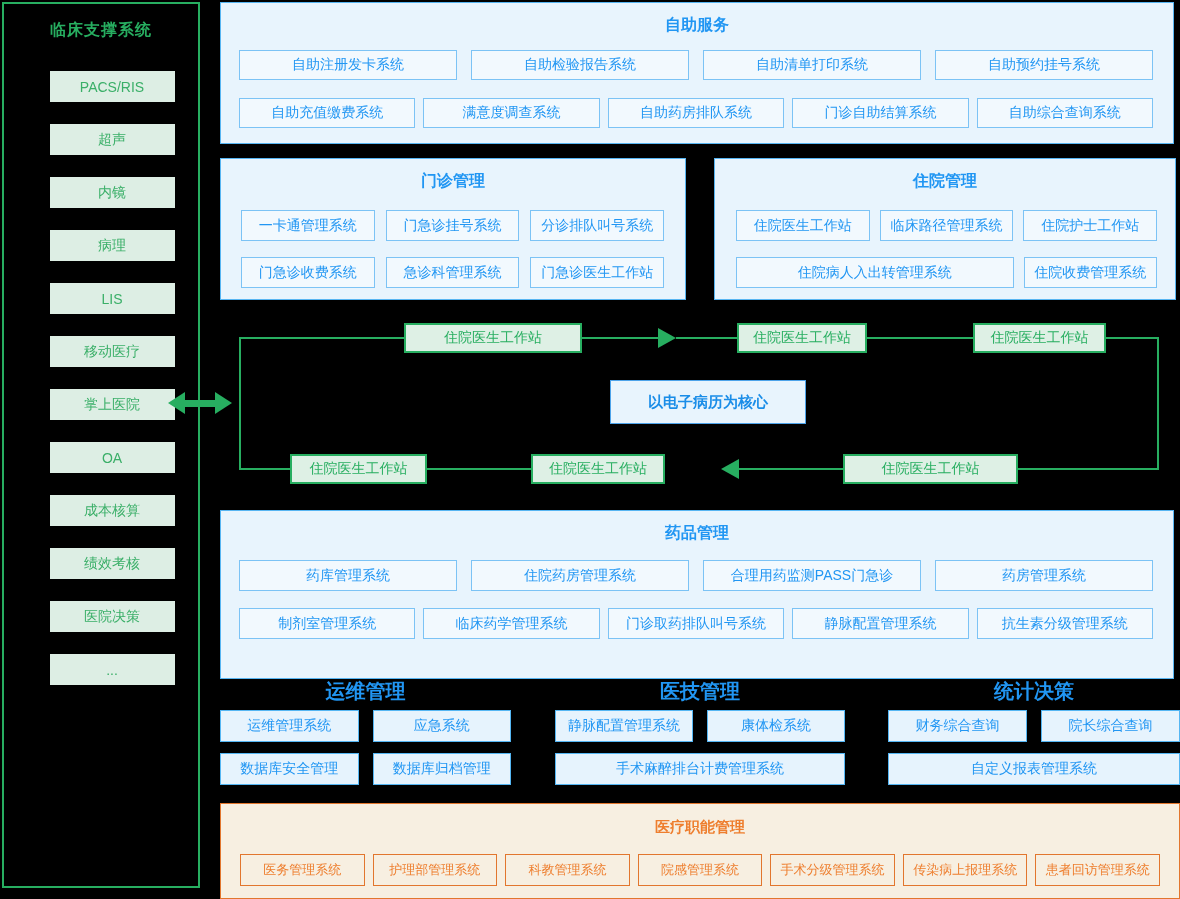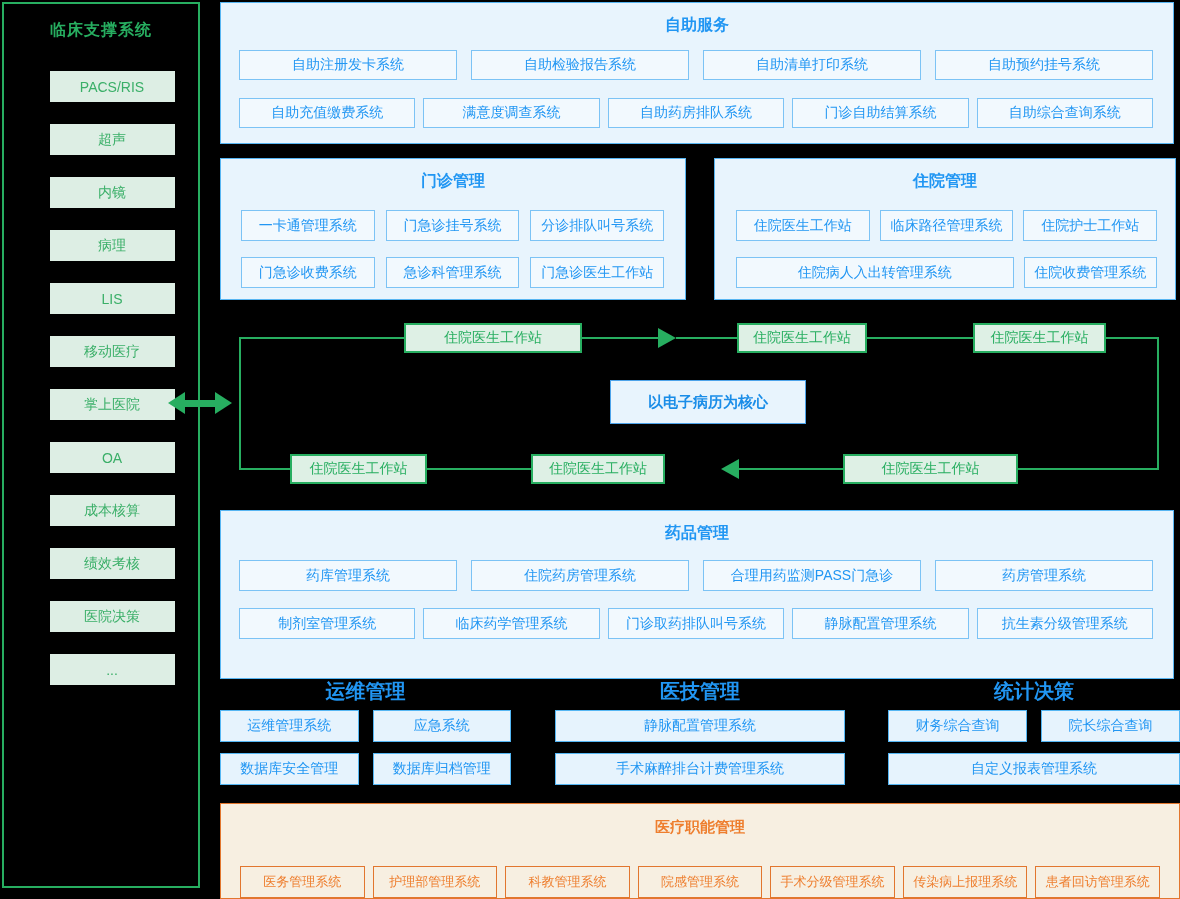--- a/index.html
+++ b/index.html
@@ -59,21 +59,21 @@
   
   .grp-title { position:absolute; text-align:center; font-weight:bold; font-size:20px; color:#2196f3; }
   .grp-row { position:absolute; display:flex; gap:14px; }
   .bbox2 { flex:1; height:32px; background:#e6f3fd; border:1px solid #55b6f3; color:#2196f3; font-size:14px;
     display:flex; align-items:center; justify-content:center; white-space:nowrap; }
 
   
   .sec-admin { position:absolute; left:220px; top:803px; width:960px; height:96px;
     background:#f7efe1; border:1px solid #e2762e; }
   .sec-admin .sec-title { color:#ee7e2e; margin-top:14px; font-size:15px; }
-  .sec-admin .brow { margin-top:29px; padding:0 19px; gap:8px; }
+  .sec-admin .brow { margin-top:17px; padding:0 19px; gap:8px; }
   .obox { flex:1; height:32px; background:transparent; border:1px solid #e2762e; color:#ee7e2e; font-size:13px;
     display:flex; align-items:center; justify-content:center; white-space:nowrap; }
 </style>
 </head>
 <body>
 
 <div class="canvas">
 
   <aside class="sidebar">
     <div class="sidebar-title">临床支撑系统</div>
@@ -187,20 +187,21 @@
       <div class="bbox2">应急系统</div>
     </div>
   <div class="grp-row" style="left:220px;top:753px;width:291px">
       <div class="bbox2">数据库安全管理</div>
       <div class="bbox2">数据库归档管理</div>
     </div>
 
   <div class="grp-title" style="left:555px;top:678px;width:290px">医技管理</div>
   <div class="grp-row" style="left:555px;top:710px;width:290px">
       <div class="bbox2">静脉配置管理系统</div>
+      <div class="bbox2">康体检系统</div>
     </div>
   <div class="grp-row" style="left:555px;top:753px;width:290px">
       <div class="bbox2">手术麻醉排台计费管理系统</div>
     </div>
 
   <div class="grp-title" style="left:888px;top:678px;width:292px">统计决策</div>
   <div class="grp-row" style="left:888px;top:710px;width:292px">
       <div class="bbox2">财务综合查询</div>
       <div class="bbox2">院长综合查询</div>
     </div>

